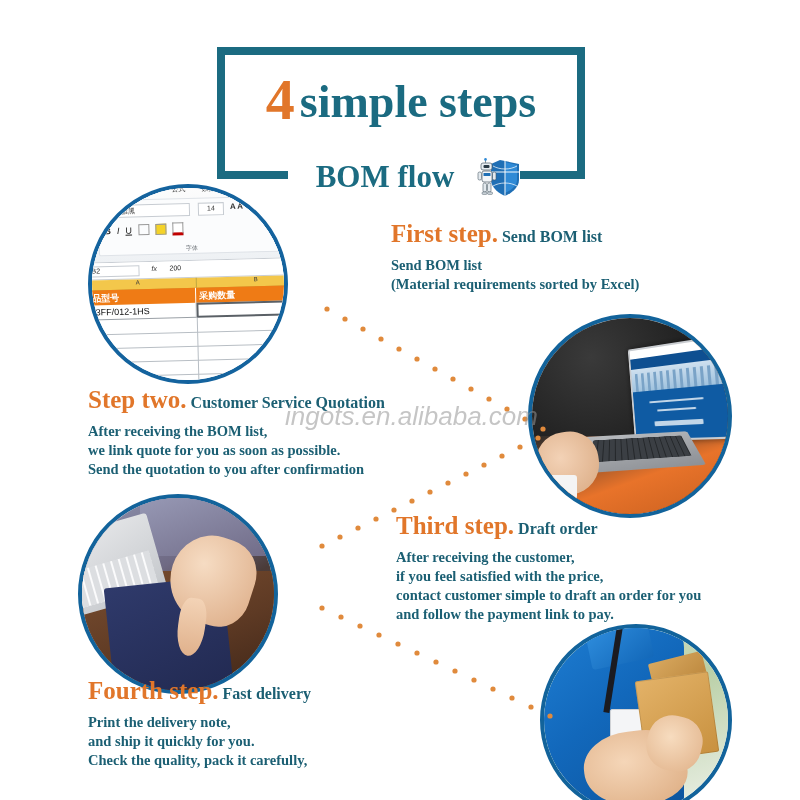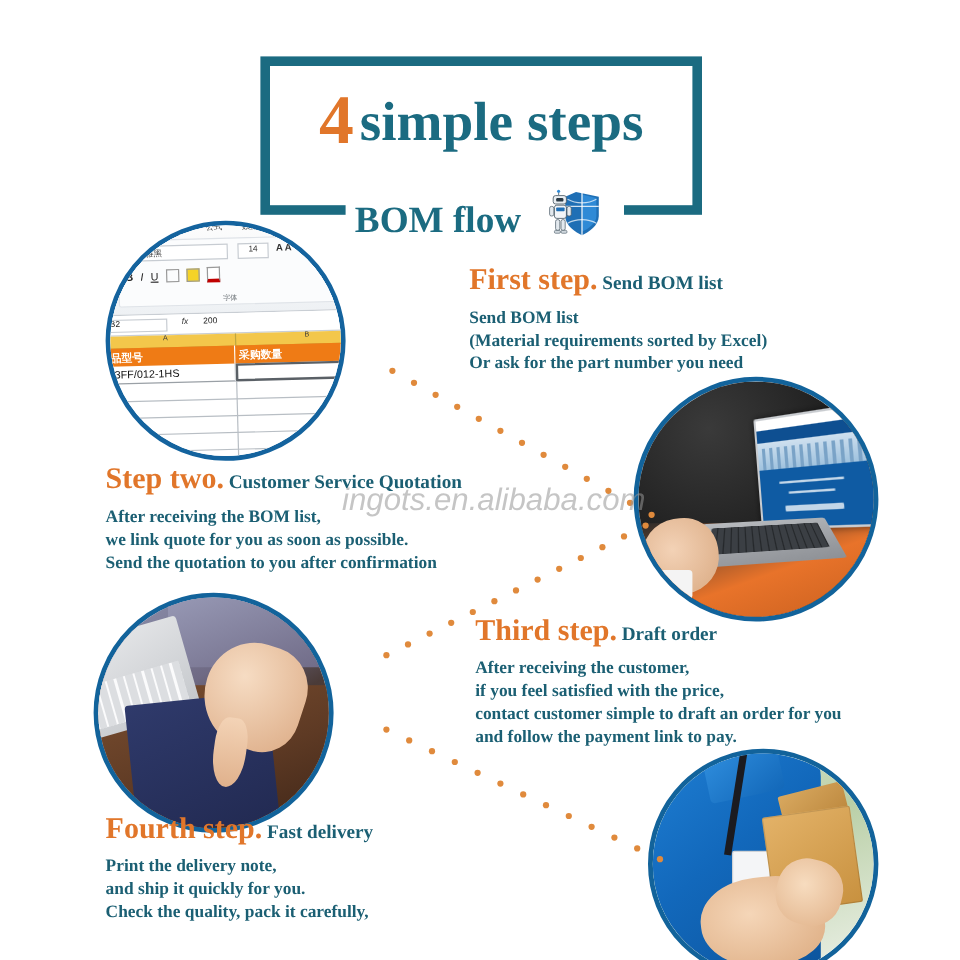--- a/index.html
+++ b/index.html
@@ -29,22 +29,22 @@
     vertical-align:-2px;letter-spacing:1px;
   }
   .header-title .words{
     color:#1b6b81;font-size:46px;font-weight:700;line-height:1;letter-spacing:0px;
   }
   
   .bom-notch{
     position:absolute;left:288px;top:148px;width:232px;height:26px;background:#ffffff;
   }
   .bom-flow{
-    position:absolute;left:234px;top:138px;width:330px;height:44px;
-    display:flex;align-items:flex-end;justify-content:center;gap:20px;
+    position:absolute;left:254px;top:138px;width:330px;height:44px;
+    display:flex;align-items:center;justify-content:center;gap:20px;
     white-space:nowrap;
   }
   .bom-flow .bom-text{
     color:#1b6b81;font-size:31px;font-weight:700;line-height:1;
   }
   .robot-logo{position:relative;width:48px;height:44px;flex:0 0 auto;}
   .robot-logo svg{display:block;}
 
   
   .photo{
@@ -375,21 +375,20 @@
   </svg>
 
   <div class="step step1">
     <div class="step-head">
       <span class="lead">First step.</span>
       <span class="sub">Send BOM list</span>
     </div>
     <div class="step-body">
       <div>Send BOM list</div>
       <div>(Material requirements sorted by Excel)</div>
-      <div>Or ask for the part number you need</div>
     </div>
   </div>
 
   <div class="step step2">
     <div class="step-head">
       <span class="lead">Step two.</span>
       <span class="sub">Customer Service Quotation</span>
     </div>
     <div class="step-body">
       <div>After receiving the BOM list,</div>

